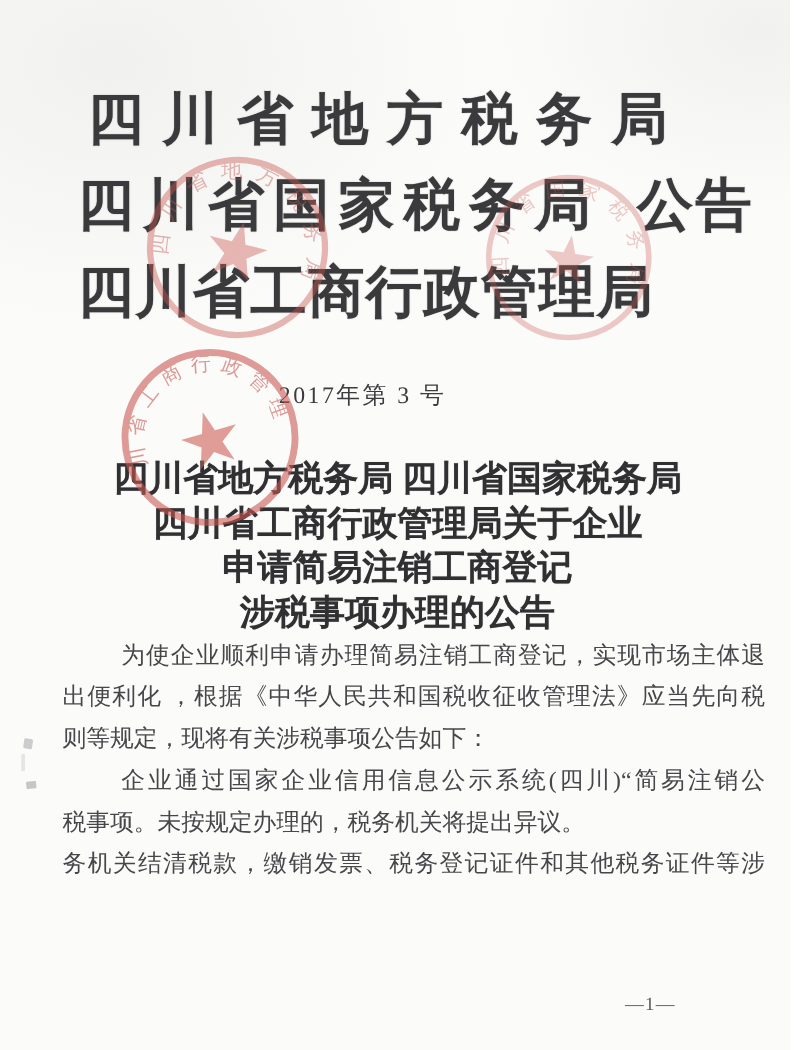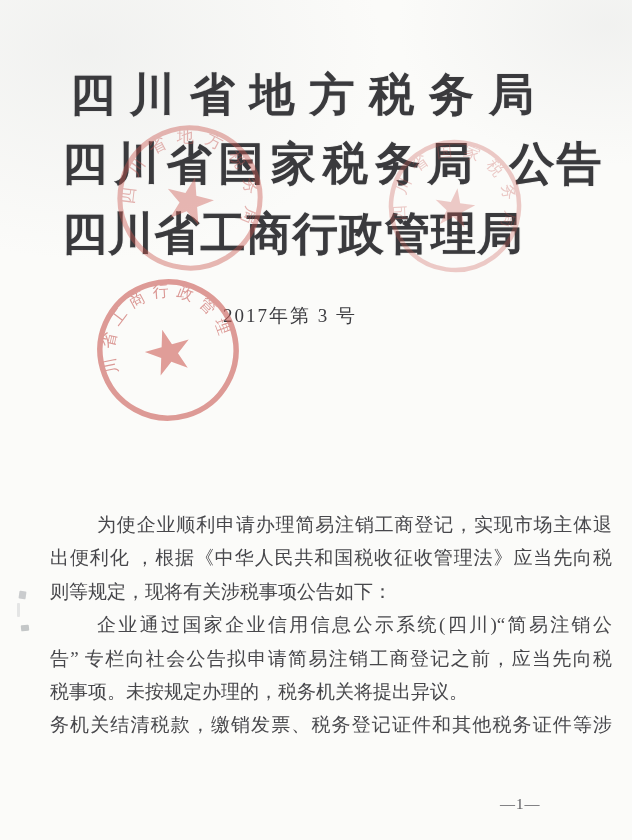--- a/index.html
+++ b/index.html
@@ -76,30 +76,35 @@
   </div>
   <div class="hline hl2">
     <span class="main">四川省国家税务局</span><span class="suffix">公告</span>
   </div>
   <div class="hline hl3">
     <span>四川省工商行政管理局</span>
   </div>
 
   <div class="docnum">2017年第 3 号</div>
 
+  <div class="title">
+    <div>四川省地方税务局 四川省国家税务局</div>
+    <div>四川省工商行政管理局关于企业</div>
+    <div>申请简易注销工商登记</div>
+    <div>涉税事项办理的公告</div>
+  </div>
 
   <div class="body">
     <div>
       <div class="bline indent">为使企业顺利申请办理简易注销工商登记，实现市场主体退</div>
       <div class="bline">出便利化 ，根据《中华人民共和国税收征收管理法》应当先向税</div>
       <div class="bline last">则等规定，现将有关涉税事项公告如下：</div>
     </div>
     <div>
       <div class="bline indent">企业通过国家企业信用信息公示系统(四川)“简易注销公</div>
-      <div class="bline">告” 专栏向社会公告拟申请简易注销工商登记之前，应当先向税</div>
       <div class="bline last">税事项。未按规定办理的，税务机关将提出异议。</div>
       <div class="bline">务机关结清税款，缴销发票、税务登记证件和其他税务证件等涉</div>
     </div>
   </div>
 
   <div class="pagenum">—1—</div>
 
   <svg class="seals" width="636" height="840" viewBox="0 0 636 840">
     <defs>
       <path id="arcA" d="M 135.9,212.5 A 56,56 0 1 1 244.1,212.5" fill="none"></path>

